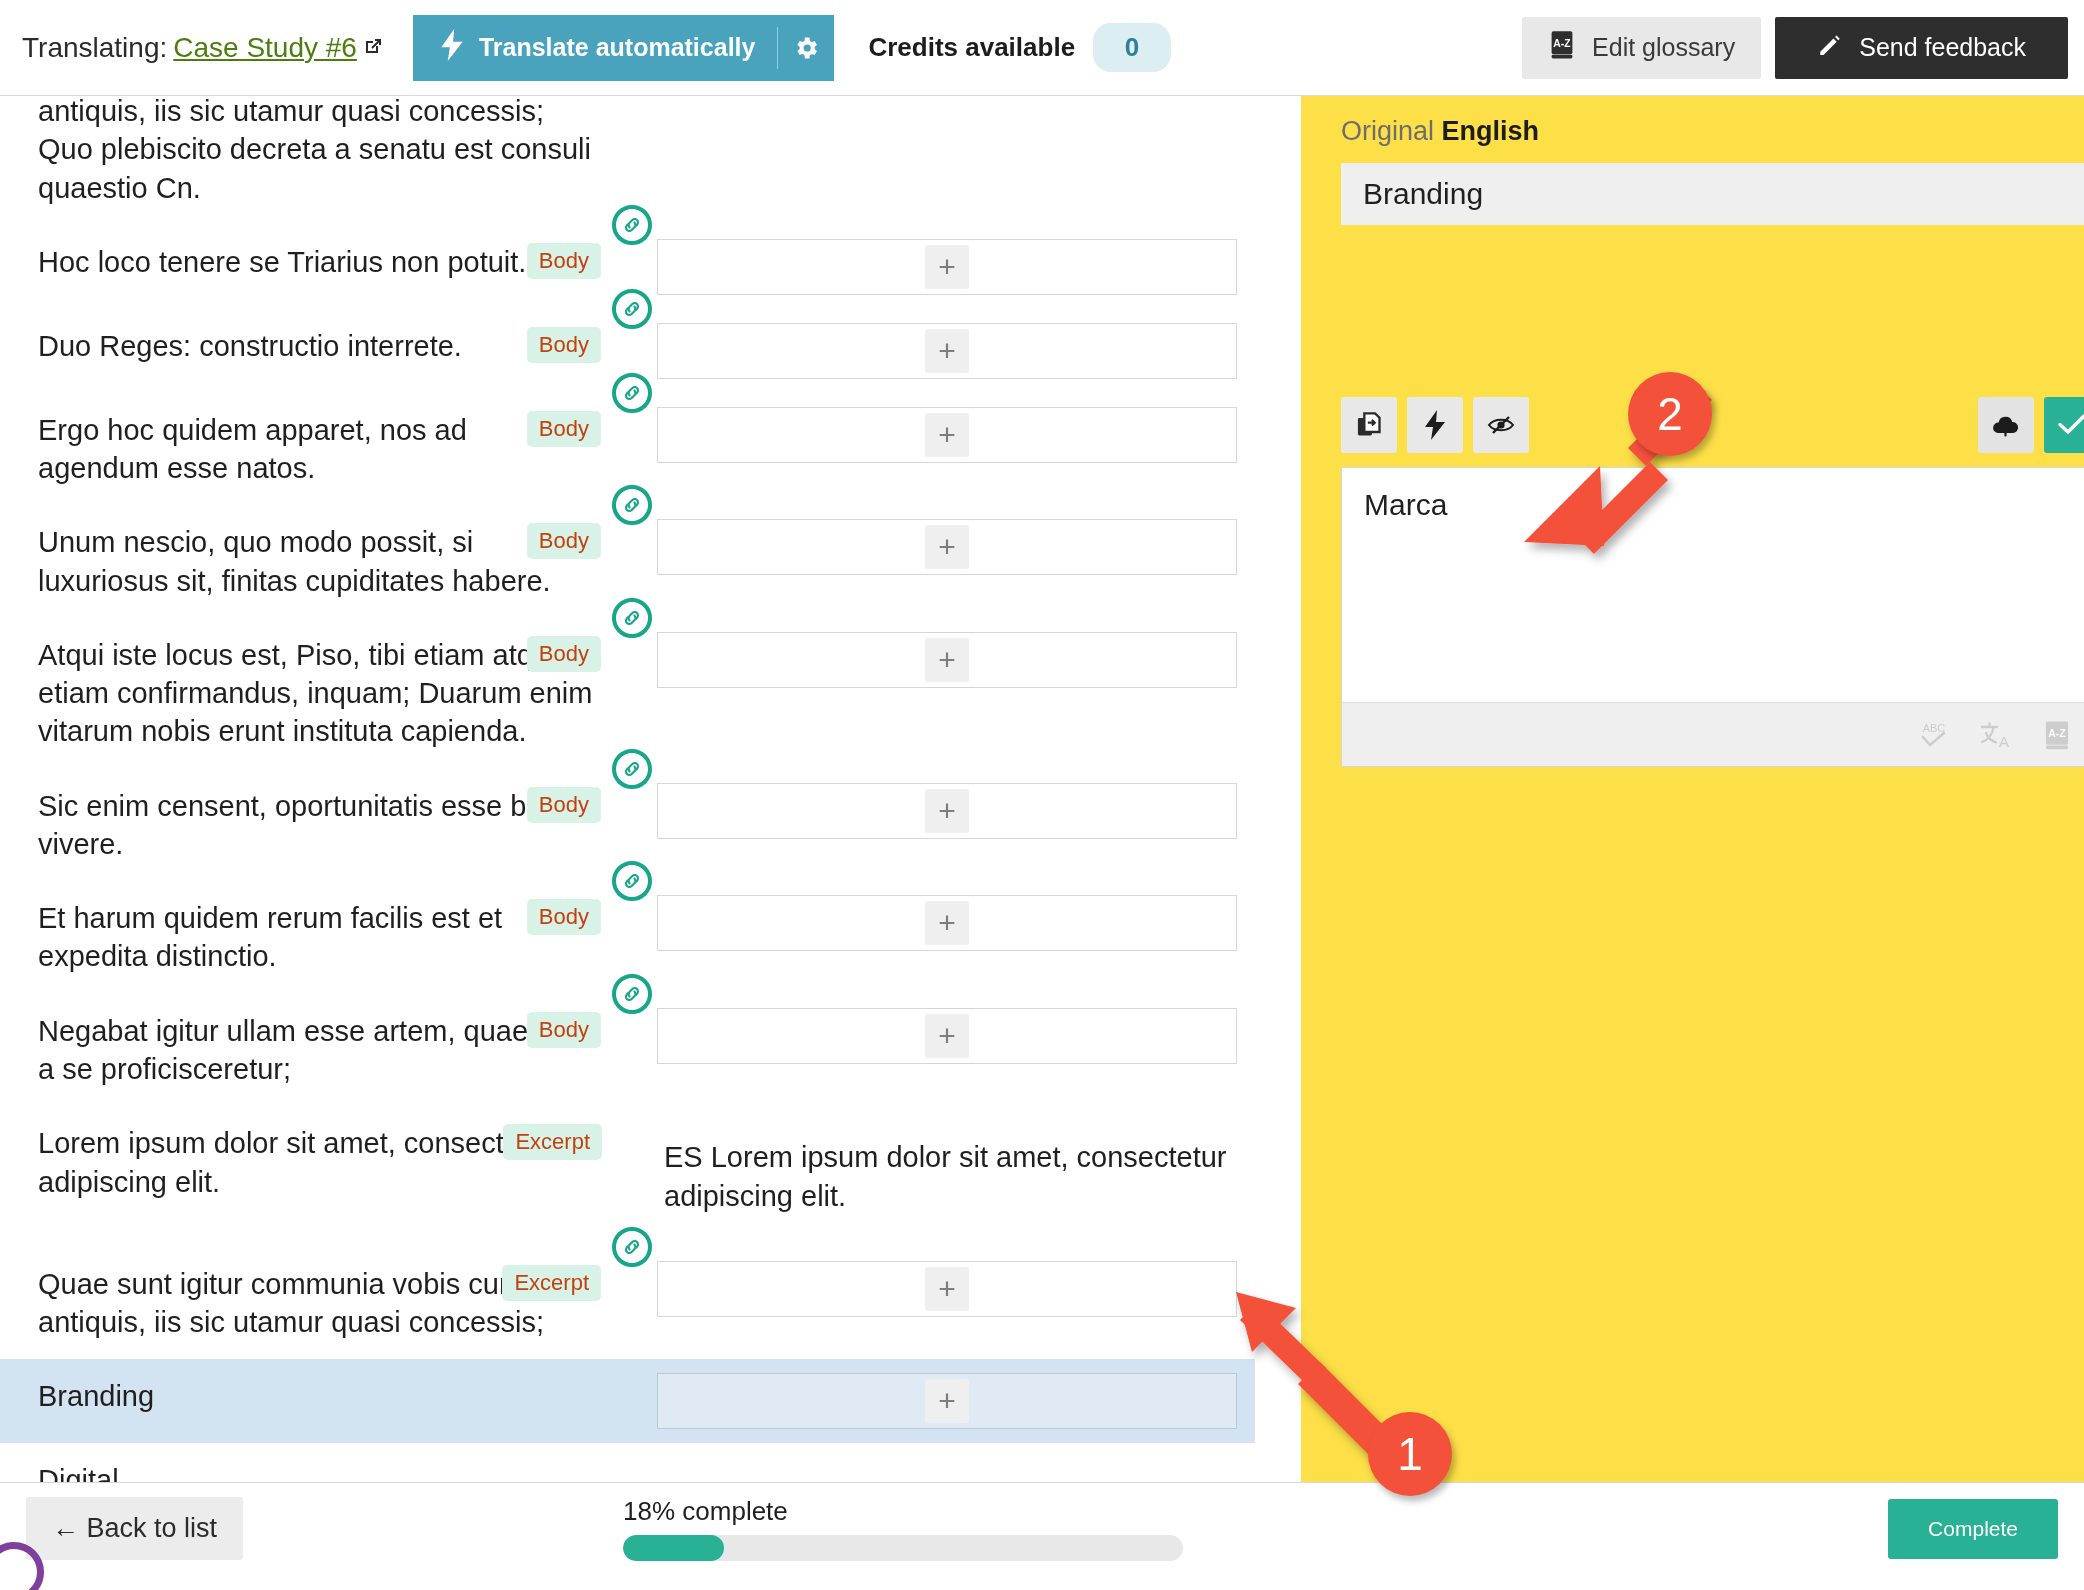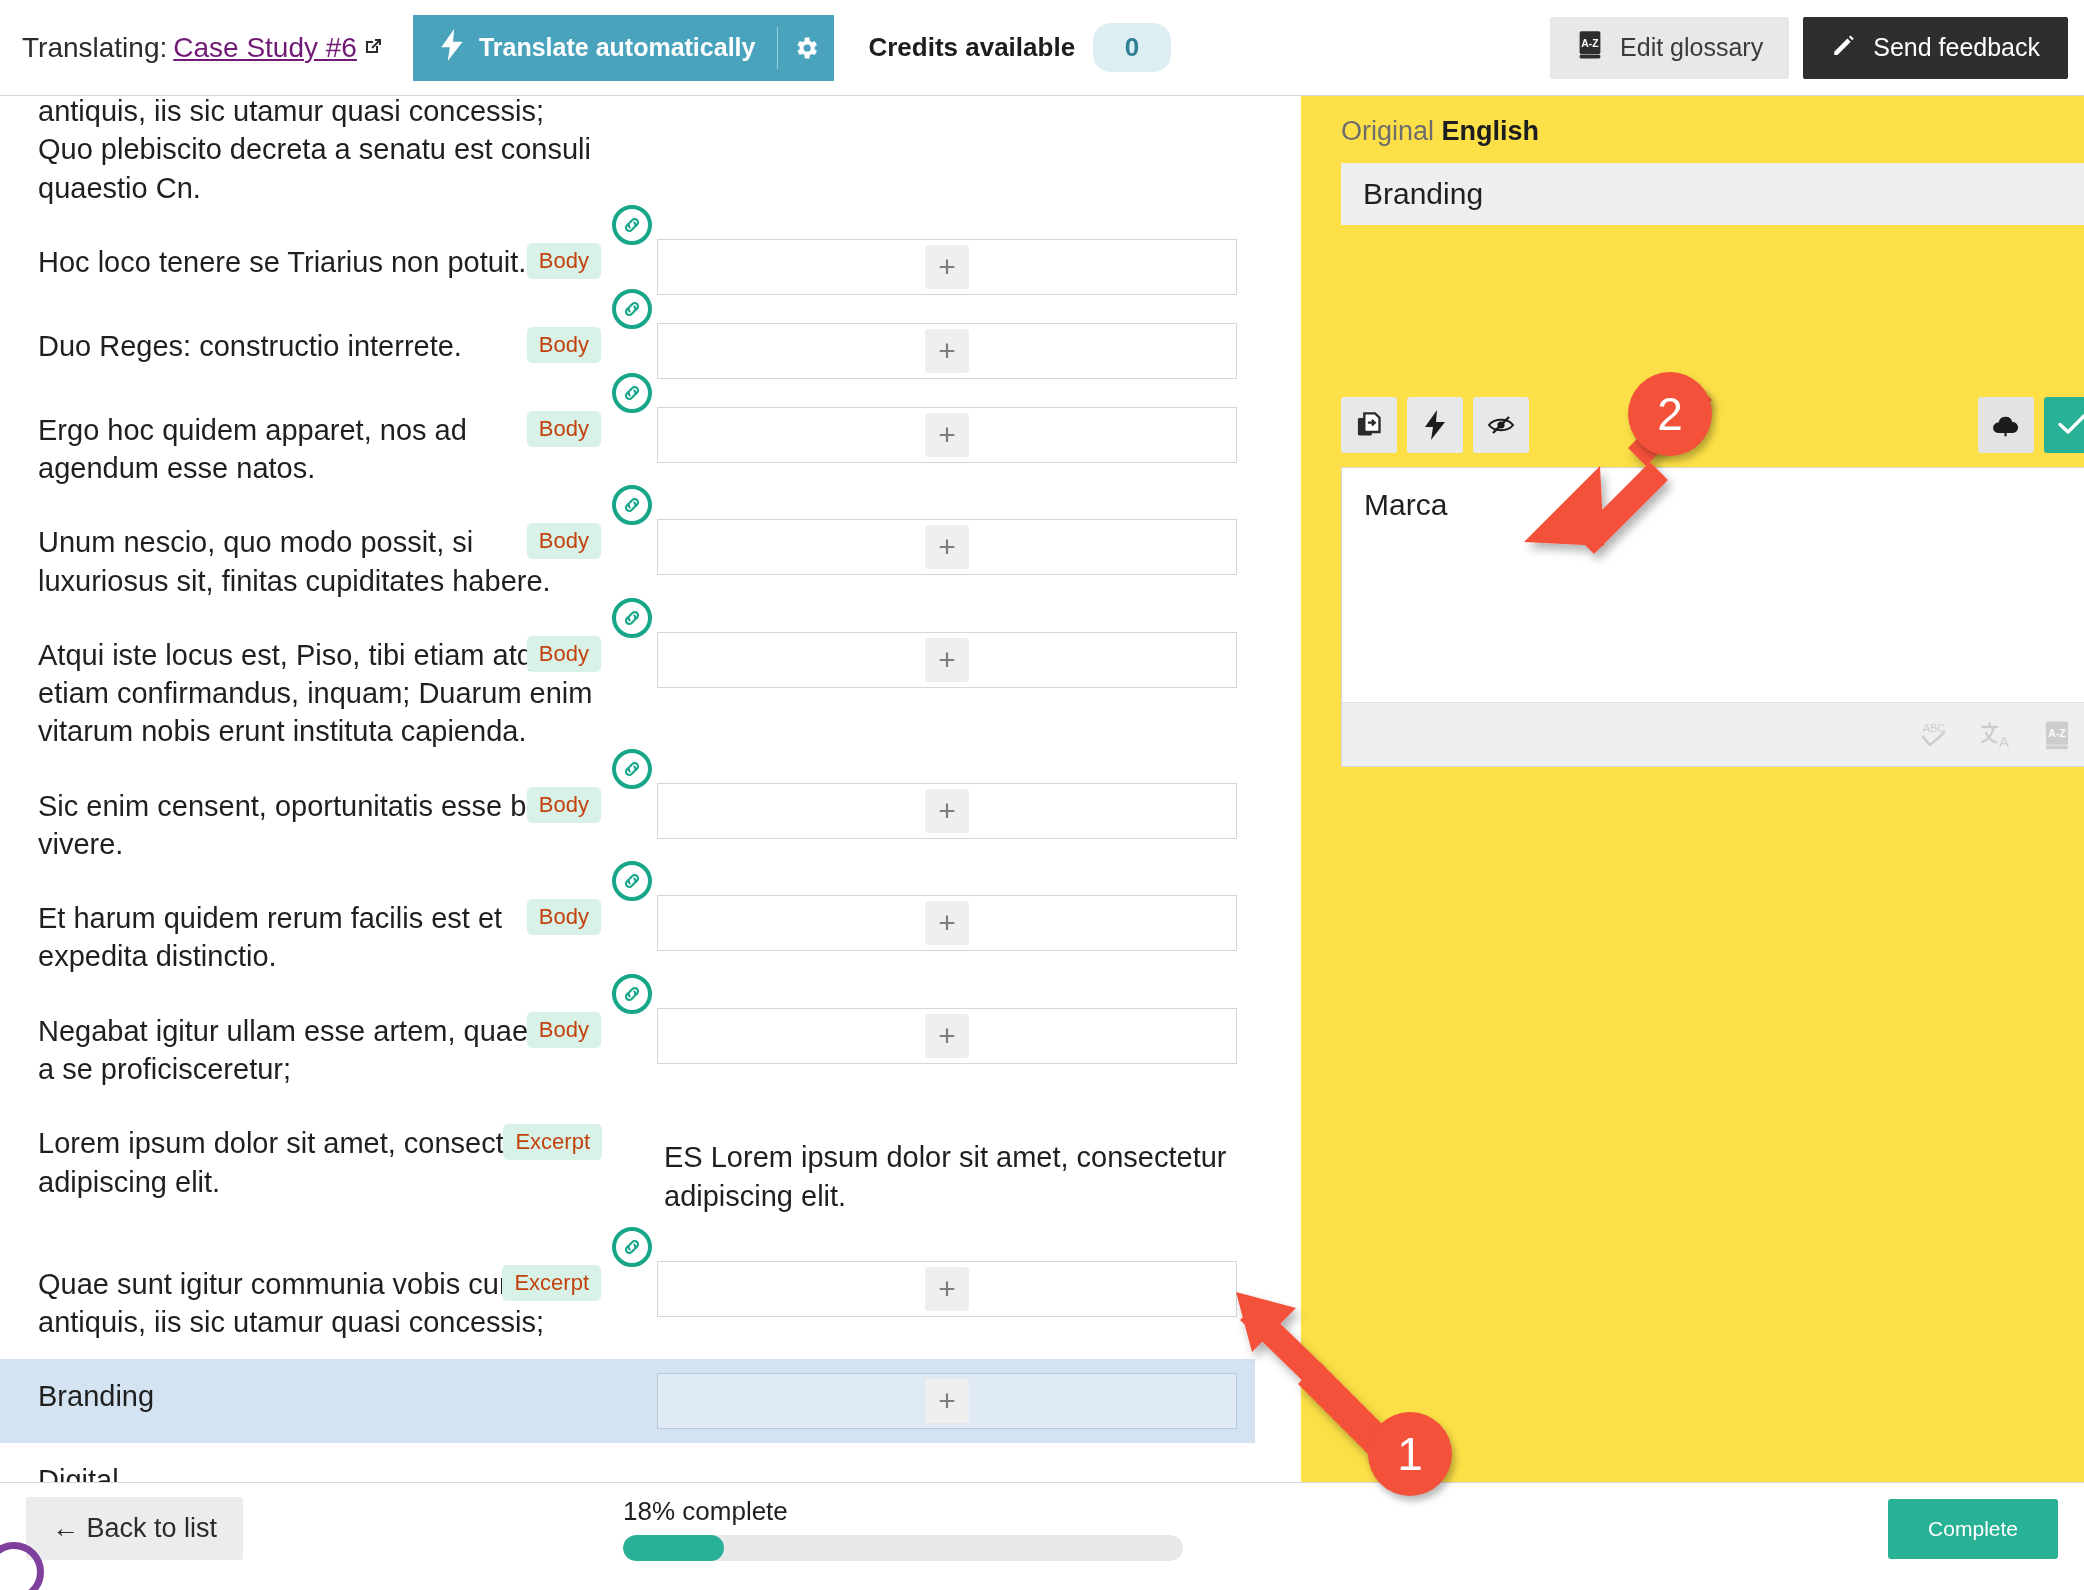--- a/index.html
+++ b/index.html
@@ -16,21 +16,21 @@
     position: absolute; top: 0; left: 0;
     width: 2084px; height: 96px;
     background: #ffffff;
     border-bottom: 1px solid #d8d8d8;
     display: flex; align-items: center;
   }
   .translating-label {
     margin-left: 22px; font-size: 28px; color: #2b2b2b; white-space: nowrap;
   }
   .doc-link {
-    font-size: 28px; color: #701a75; text-decoration: underline;
+    font-size: 28px; color: #4d7c0f; text-decoration: underline;
     margin-left: 6px; cursor: pointer;
   }
   .ext-icon { margin-left: 6px; display: inline-block; vertical-align: -1px; }
 
   .auto-translate {
     margin-left: 30px; height: 66px;
     background: #4aa3bd; display: flex; align-items: center;
     color: #fff; border: none; cursor: pointer;
   }
   .auto-translate .at-main {
@@ -56,21 +56,21 @@
 
   .btn-glossary {
     display: flex; align-items: center; gap: 16px;
     background: #e8e8e8; color: #3a3a3a; border: none;
     font-size: 25px; height: 62px; padding: 0 26px; margin-right: 14px;
     cursor: pointer; border-radius: 2px; white-space: nowrap;
   }
   .btn-feedback {
     display: flex; align-items: center; gap: 16px;
     background: #2e2e2e; color: #fff; border: none;
-    font-size: 25px; height: 62px; padding: 0 28px; margin-right: 16px;
+    font-size: 25px; height: 62px; padding: 0 42px; margin-right: 16px;
     cursor: pointer; border-radius: 2px; white-space: nowrap;
   }
 
   
   .main {
     position: absolute; top: 96px; left: 0;
     width: 2084px; height: 1386px; padding-left: 38px;
   }
 
   

